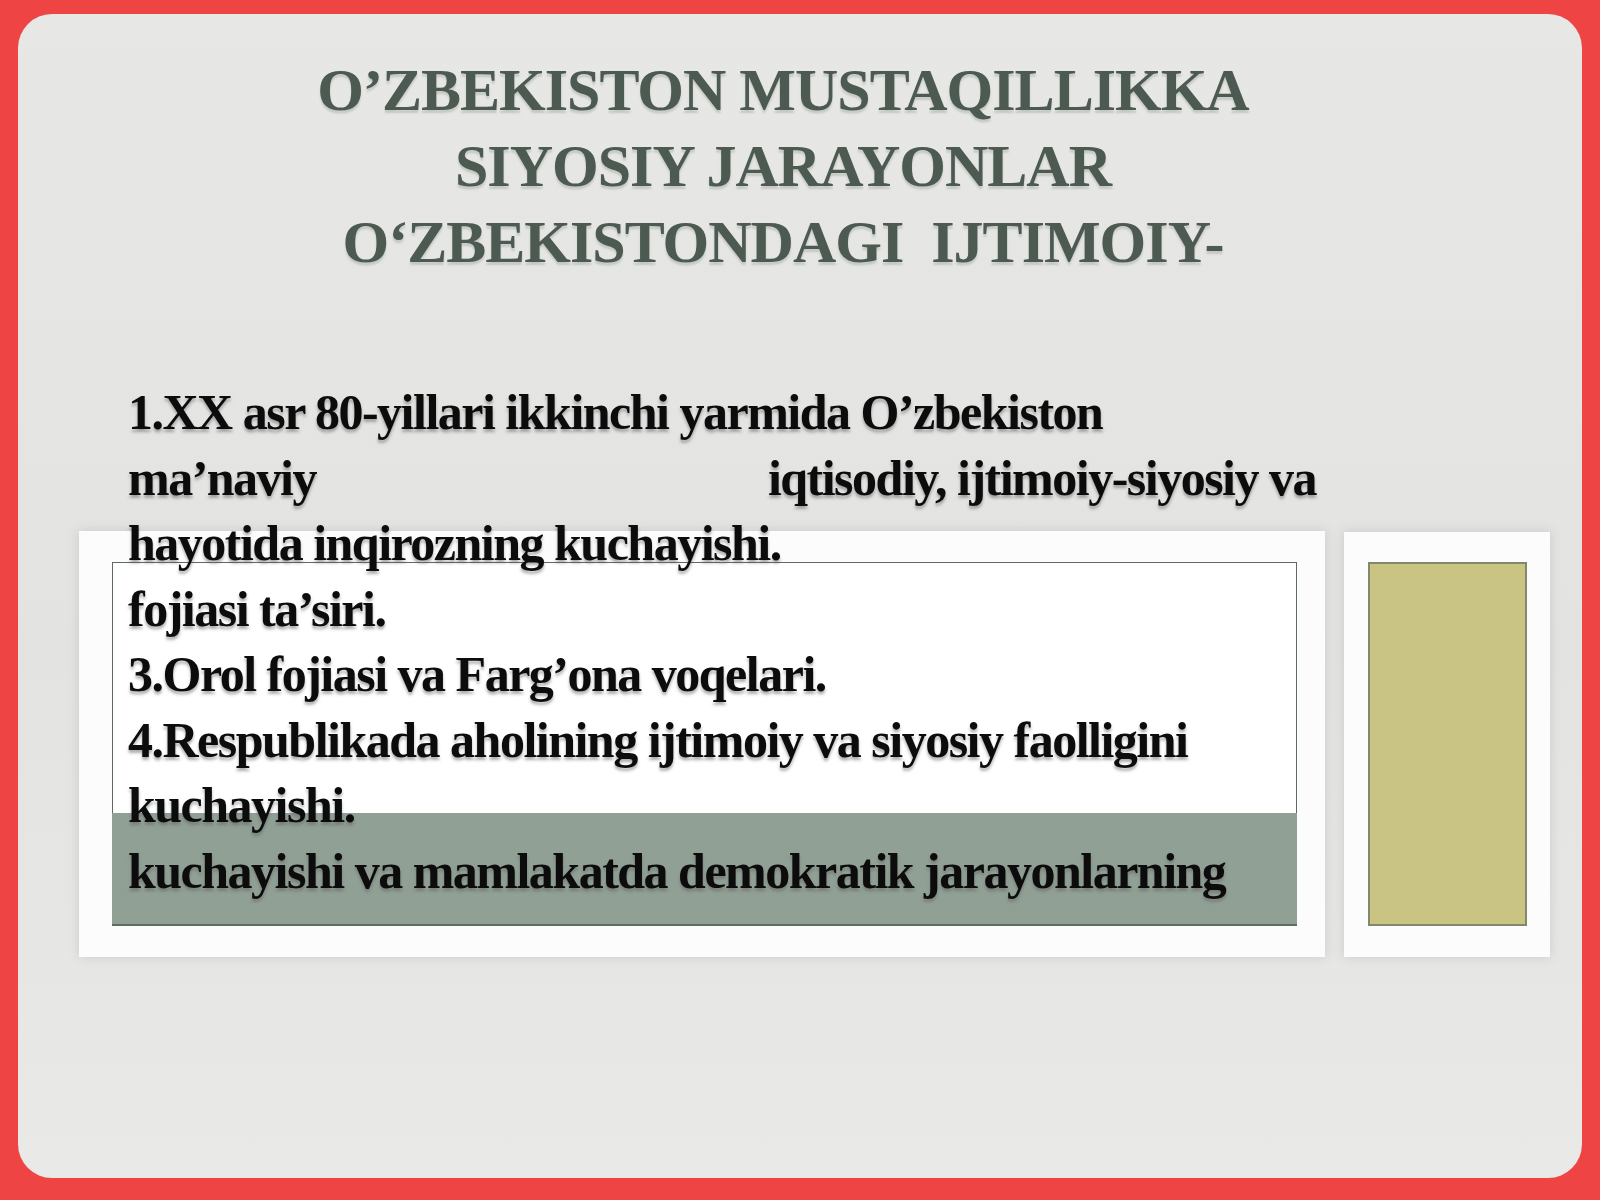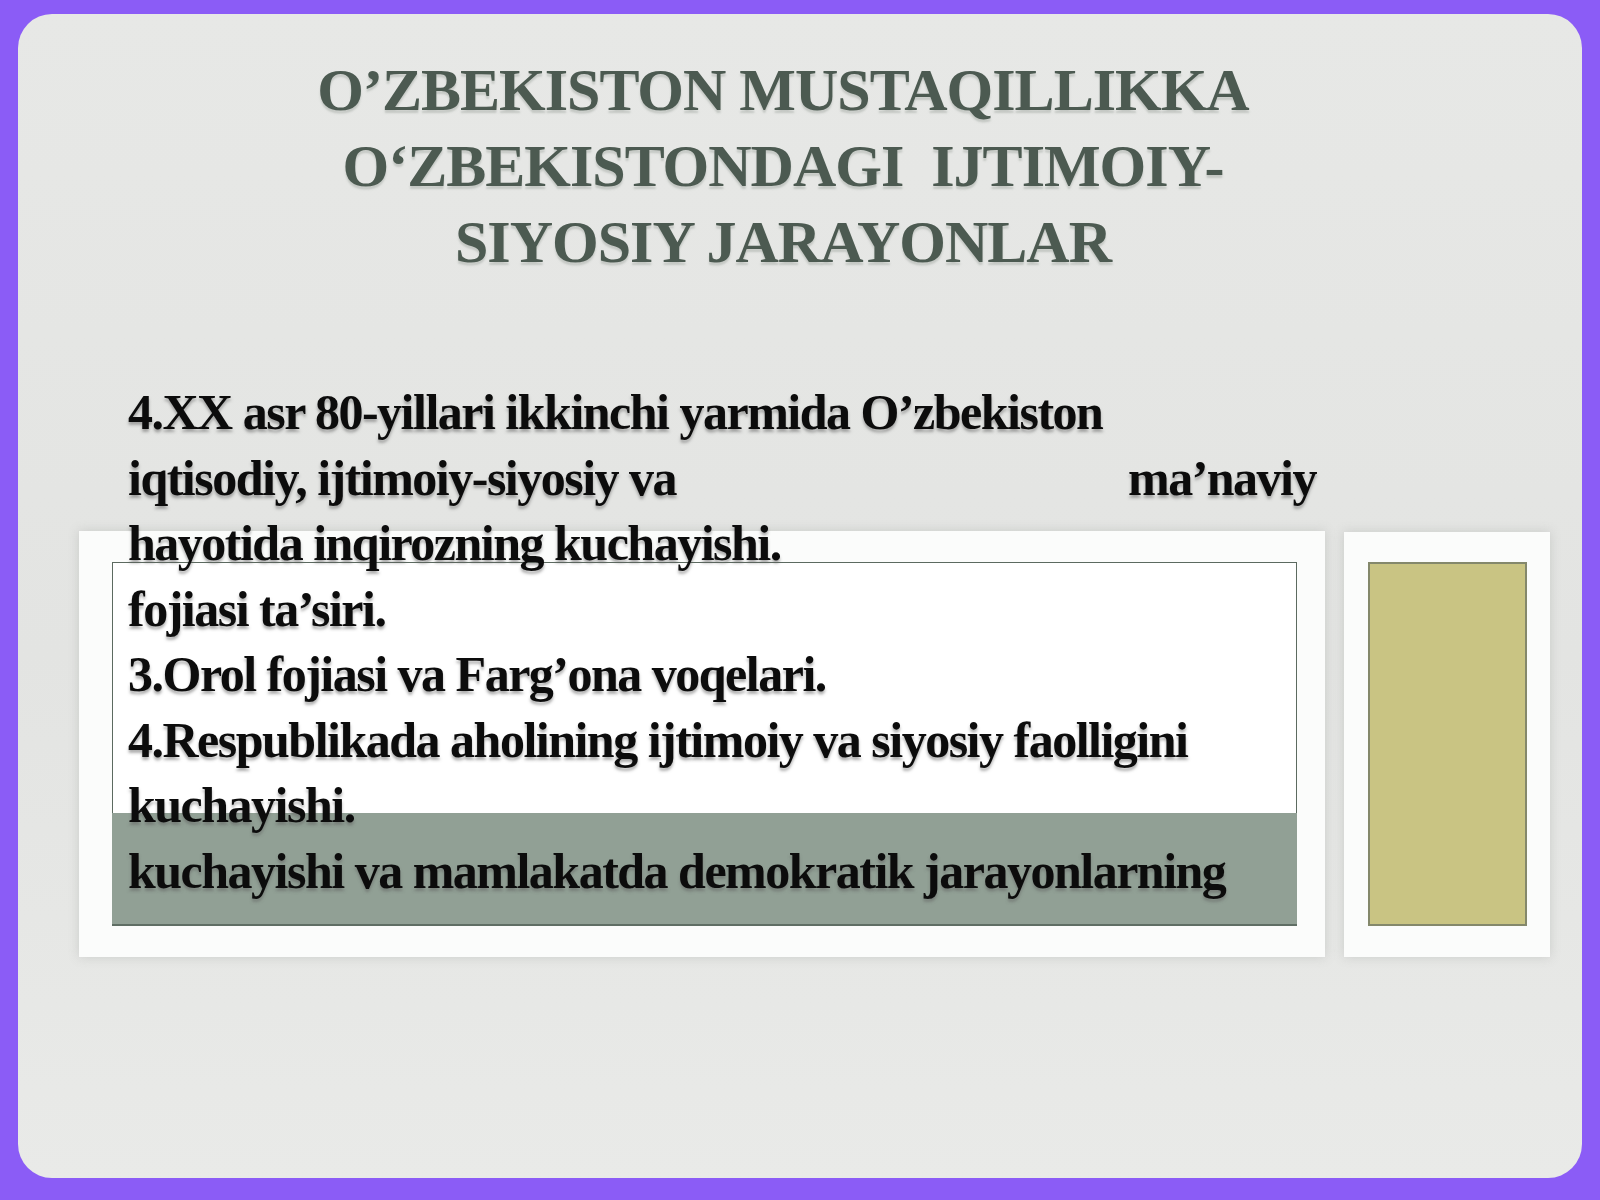--- a/index.html
+++ b/index.html
@@ -1,19 +1,19 @@
 <!DOCTYPE html>
 <html><head>
 <meta charset="utf-8">
 <style>
   html,body{margin:0;padding:0;background:#ffffff;}
   .canvas{
     position:relative;
     width:1600px;height:1200px;
-    background:#8b5cf6;
+    background:#ef4444;
     overflow:hidden;
     font-family:"Liberation Serif","DejaVu Serif",serif;
   }
   .slide{
     position:absolute;
     left:18px;top:14px;width:1564px;height:1164px;
     border-radius:34px;
     background:linear-gradient(180deg,#e7e8e6 0%,#e3e4e2 55%,#e9eae8 100%);
   }
   
@@ -85,29 +85,29 @@
   <div class="slide">
 
     <div class="frame frame-left"></div>
     <div class="frame frame-right"></div>
     <div class="inner-box"></div>
     <div class="highlight-band"></div>
     <div class="olive-rect"></div>
 
     <div class="title-block">
       <div class="title-line">O’ZBEKISTON MUSTAQILLIKKA</div>
+      <div class="title-line">SIYOSIY JARAYONLAR</div>
       <div class="title-line">O‘ZBEKISTONDAGI  IJTIMOIY-</div>
-      <div class="title-line">SIYOSIY JARAYONLAR</div>
     </div>
 
     <div class="body-block">
-      <div class="body-line">4.XX asr 80-yillari ikkinchi yarmida O’zbekiston</div>
+      <div class="body-line">1.XX asr 80-yillari ikkinchi yarmida O’zbekiston</div>
       <div class="body-line-justified">
+        <span>ma’naviy</span>
         <span>iqtisodiy, ijtimoiy-siyosiy va</span>
-        <span>ma’naviy</span>
       </div>
       <div class="body-line">hayotida inqirozning kuchayishi.</div>
       <div class="body-line">fojiasi ta’siri.</div>
       <div class="body-line">3.Orol fojiasi va Farg’ona voqelari.</div>
       <div class="body-line">4.Respublikada aholining ijtimoiy va siyosiy faolligini</div>
       <div class="body-line">kuchayishi.</div>
       <div class="body-line">kuchayishi va mamlakatda demokratik jarayonlarning</div>
     </div>
 
   </div>

